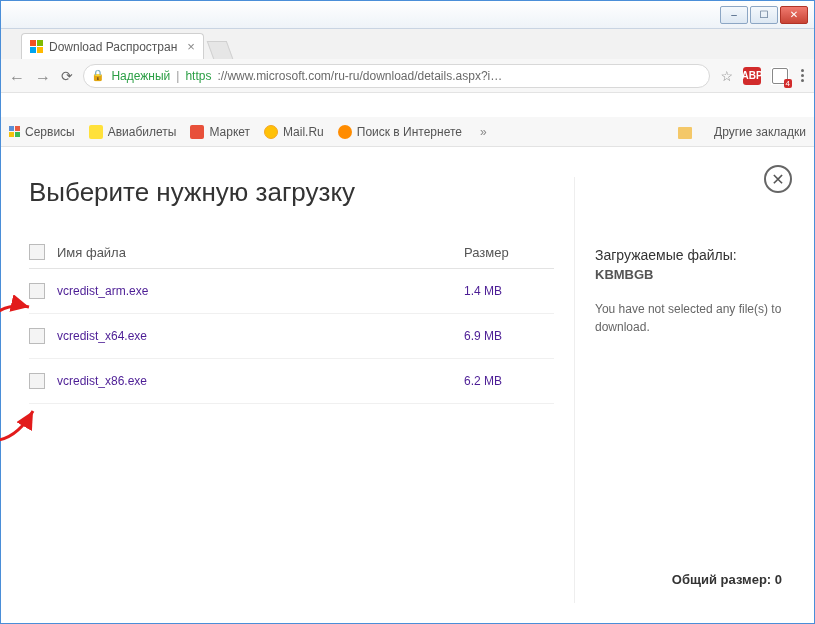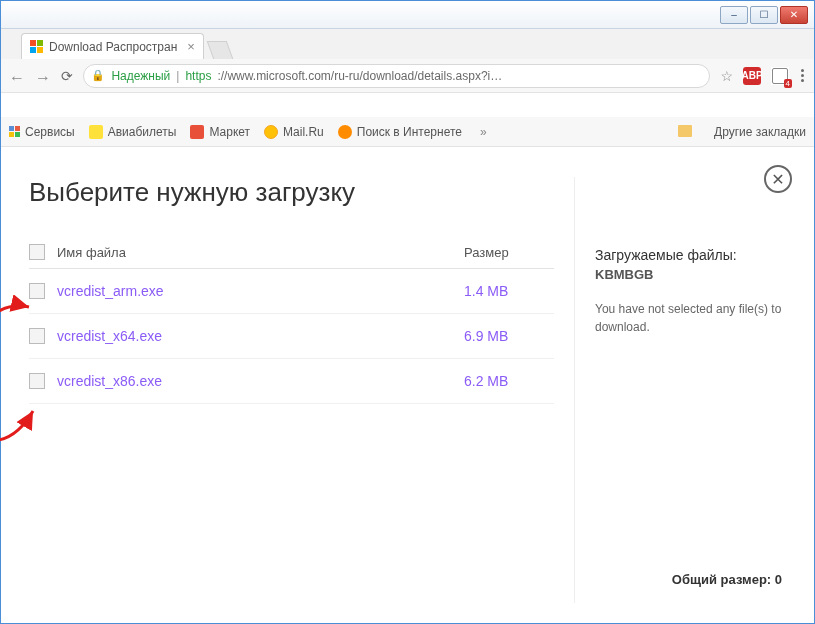--- a/index.html
+++ b/index.html
@@ -131,21 +131,21 @@
 .apps-icon span{background:#5a8fd6;}
 .apps-icon span:nth-child(2){background:#e85c41;}
 .apps-icon span:nth-child(3){background:#f4c20d;}
 .apps-icon span:nth-child(4){background:#3cba54;}
 .bm-icon { width:14px;height:14px;display:inline-block;}
 .avia { background:#ffe13b; border-radius:2px; position:relative;}
 .market { background:#e8503a; border-radius:2px;}
 .mailru { background:#ffc107; border:1px solid #f5a623; border-radius:50%;}
 .poisk { background:#ff8c00; border-radius:50%;}
 .chev { color:#888; margin-left:4px; font-size:12px;}
-.other-bm { margin-left:auto; display:flex; align-items:flex-start; gap:22px; font-size:12px; color:#555;}
+.other-bm { margin-left:auto; display:flex; align-items:flex-end; gap:22px; font-size:12px; color:#555;}
 .folder-icon { width:14px;height:12px;background:#f4c869;border-radius:1px;}
 .content {
   flex:1;
   background:#fff;
   position:relative;
   padding: 30px 28px 20px 28px;
   display:flex;
   gap:20px;
 }
 .main-col { flex:1; }
@@ -162,22 +162,22 @@
   padding:8px 0;
   border-bottom:1px solid #e3e3e3;
   font-size:13px;
   color:#555;
 }
 .row {
   display:flex;
   align-items:center;
   padding:14px 0;
   border-bottom:1px solid #f0f0f0;
-  font-size:14px;
-  color:#8b5cf6;
+  font-size:12px;
+  color:#4c1d95;
 }
 .chk {
   width:16px;height:16px;
   border:1px solid #bbb;
   background:#f4f4f4;
   margin-right:12px;
   cursor:pointer;
 }
 .col-name { flex:1; }
 .col-size { width:90px; text-align:left; }

